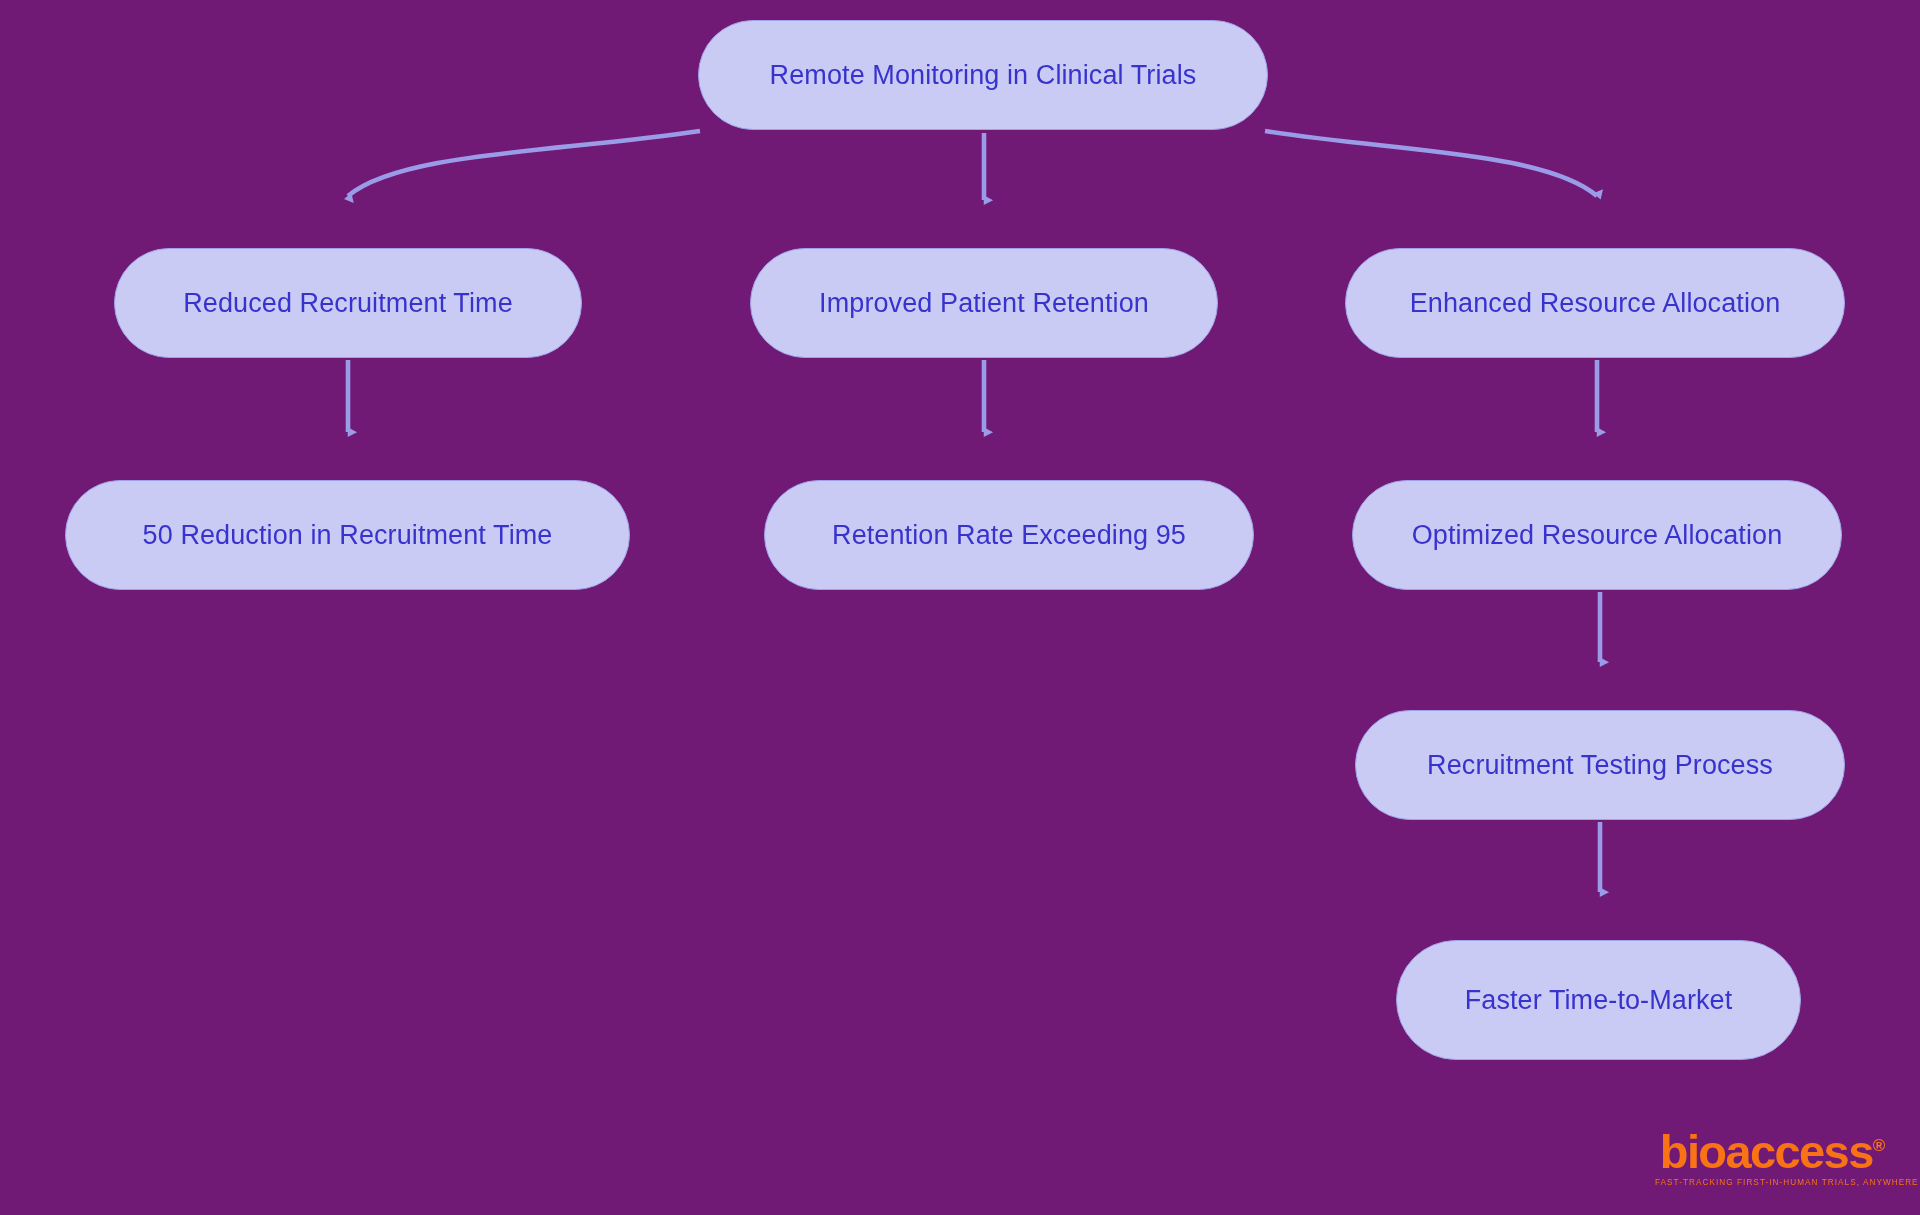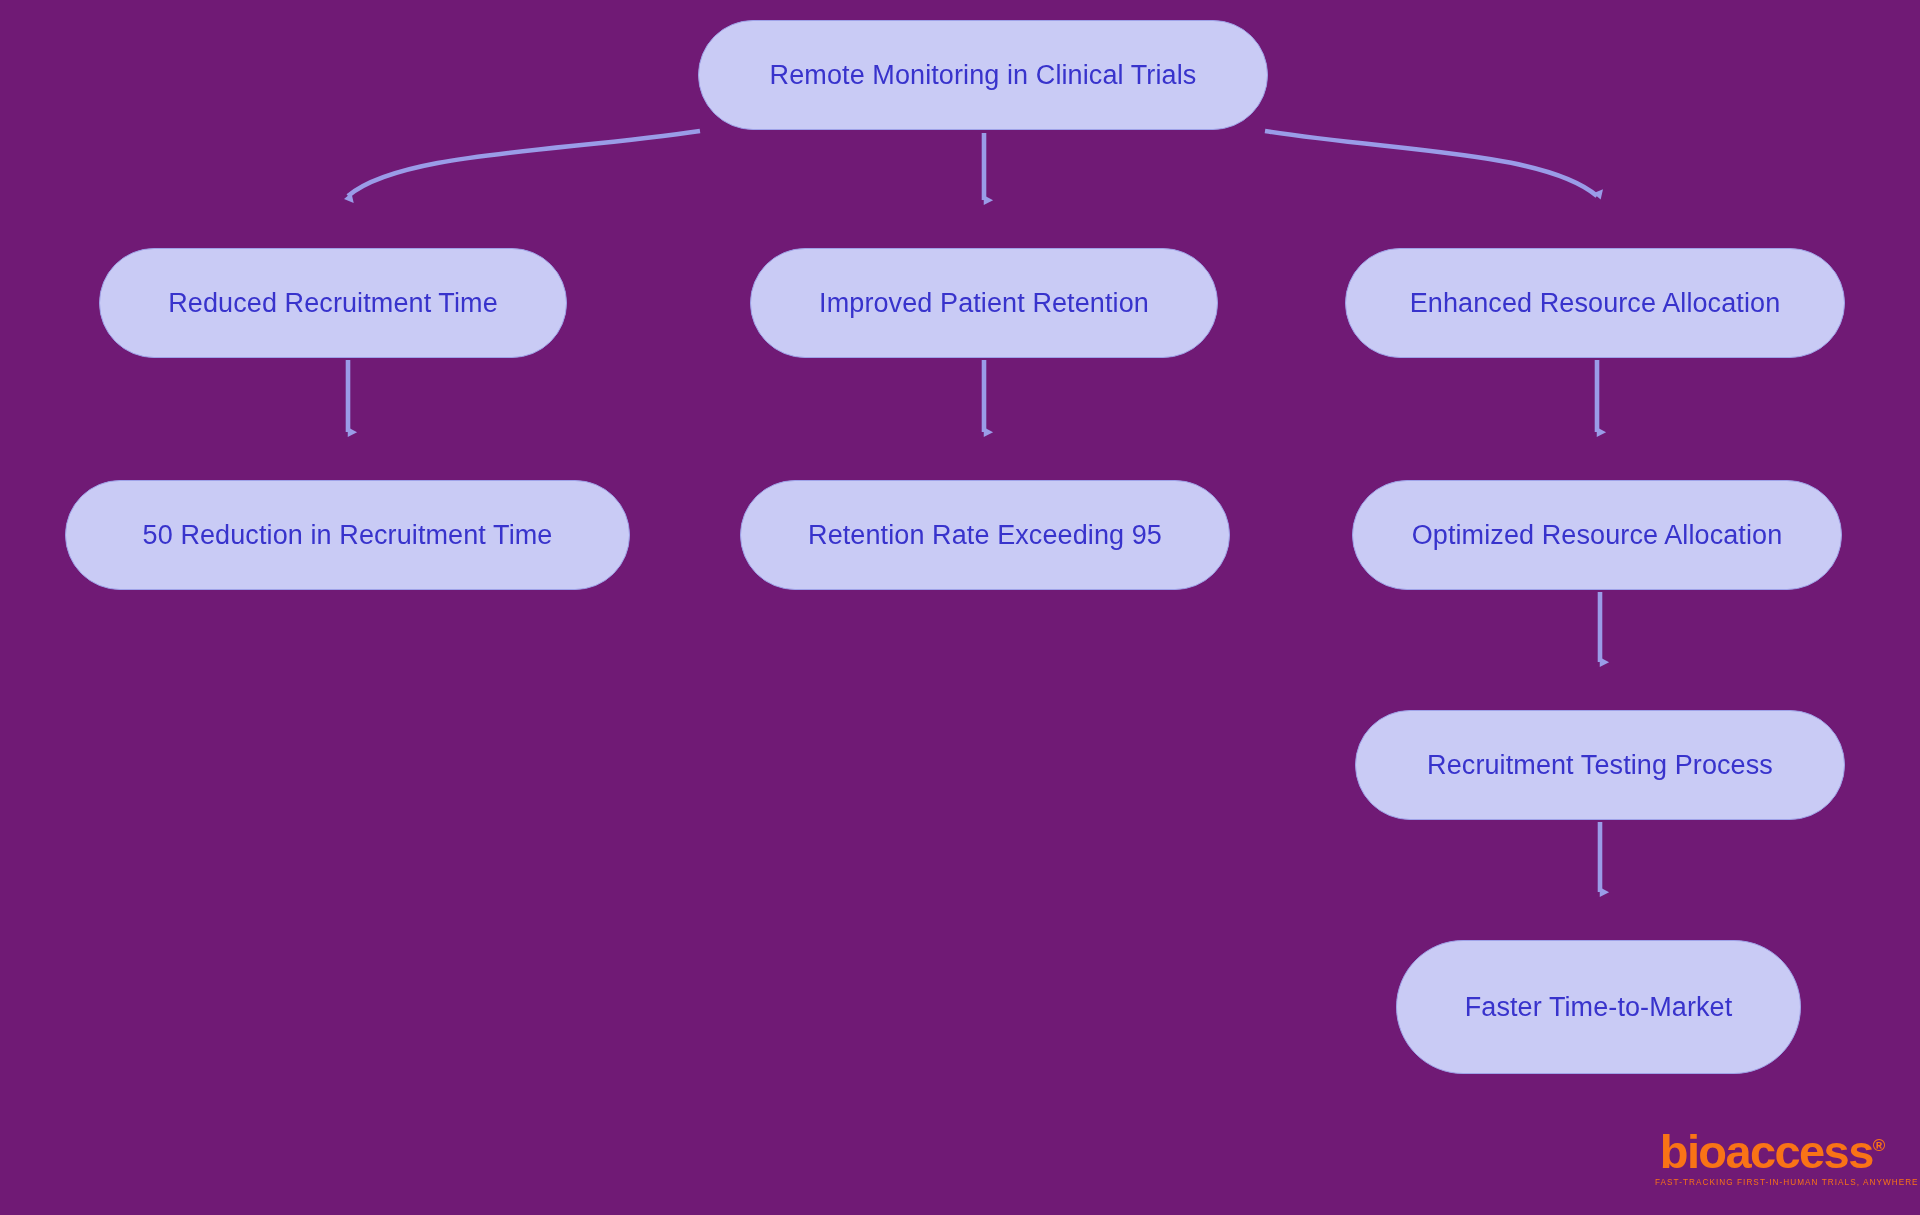--- a/index.html
+++ b/index.html
@@ -39,28 +39,28 @@
     font-weight: 400;
     letter-spacing: 0.1px;
     white-space: nowrap;
     padding: 0 30px;
   }
   .node-label {
     line-height: 1;
   }
   
   #node-root        { left: 698px; top: 20px;  width: 570px; height: 110px; }
-  #node-recruit     { left: 99px; top: 248px; width: 468px; height: 110px; }
+  #node-recruit     { left: 114px; top: 248px; width: 468px; height: 110px; }
   #node-retention   { left: 750px; top: 248px; width: 468px; height: 110px; }
   #node-resource    { left: 1345px;top: 248px; width: 500px; height: 110px; }
   #node-50red       { left: 65px;  top: 480px; width: 565px; height: 110px; }
-  #node-rate95      { left: 740px; top: 480px; width: 490px; height: 110px; }
+  #node-rate95      { left: 764px; top: 480px; width: 490px; height: 110px; }
   #node-optimized   { left: 1352px;top: 480px; width: 490px; height: 110px; }
   #node-accelerated { left: 1355px;top: 710px; width: 490px; height: 110px; }
-  #node-faster      { left: 1396px;top: 940px; width: 405px; height: 134px; }
+  #node-faster      { left: 1396px;top: 940px; width: 405px; height: 120px; }
 
   
   #logo {
     position: absolute;
     left: 1655px;
     top: 1128px;
     width: 235px;
     text-align: center;
   }
   #logo-wordmark {

